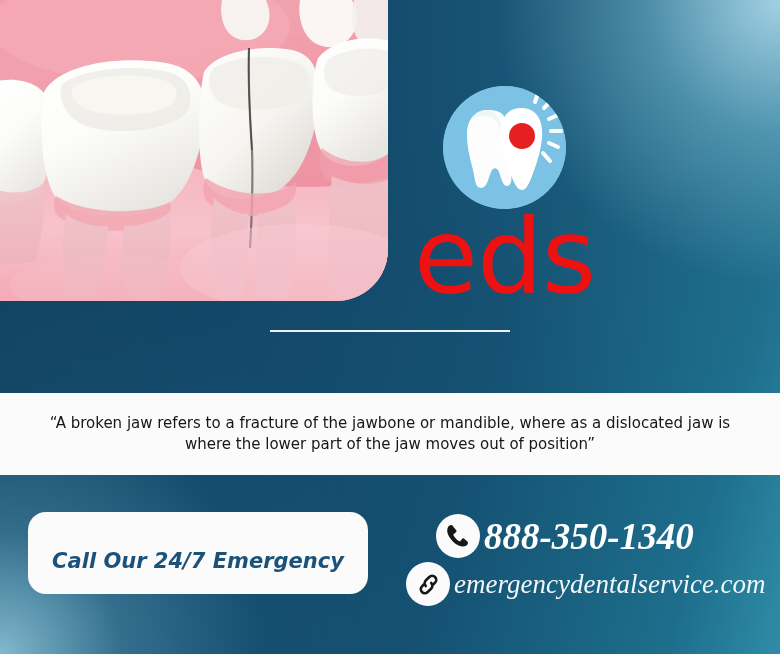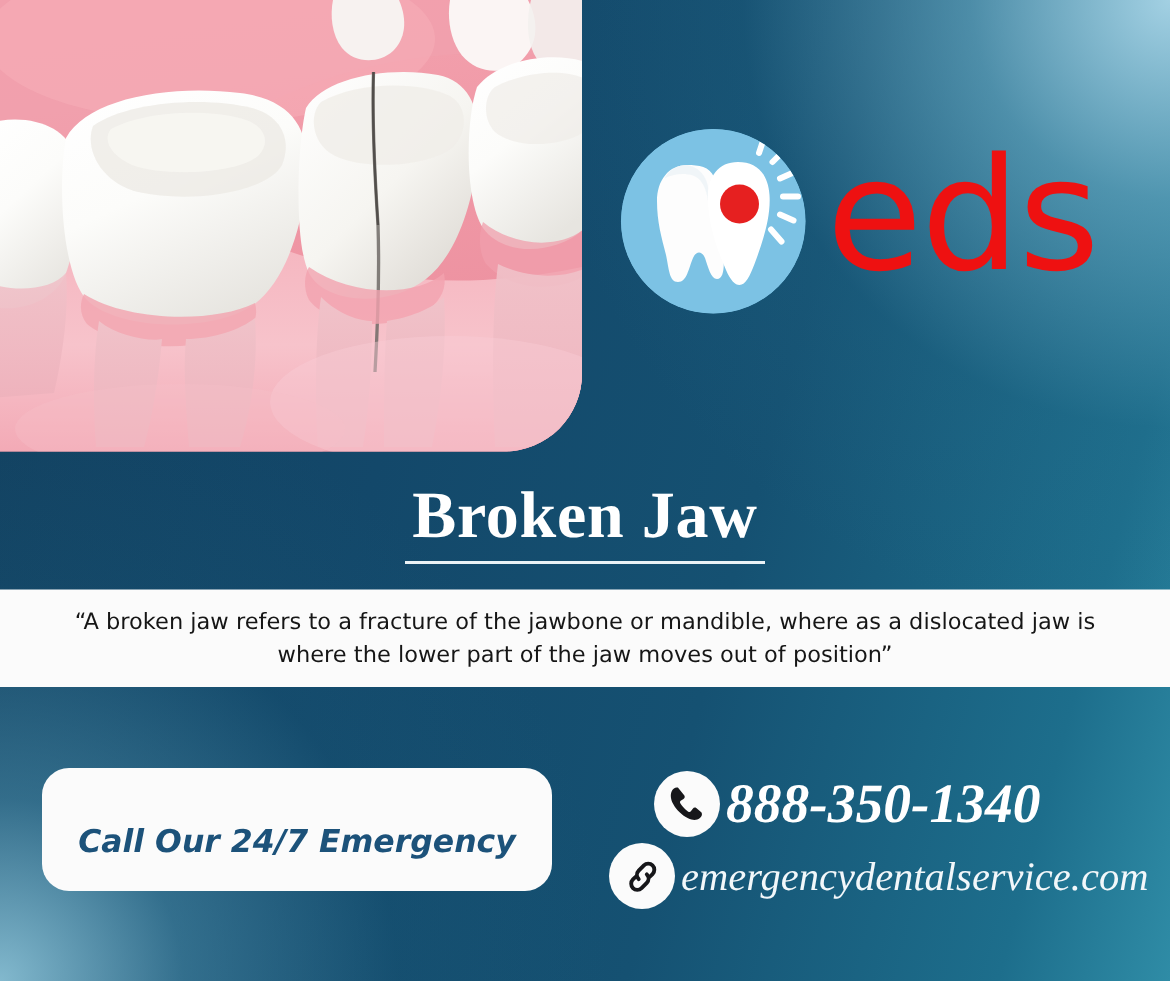--- a/index.html
+++ b/index.html
@@ -33,20 +33,21 @@
   .photo svg { display: block; width: 100%; height: 100%; }
 
   
   .logo-row {
     position: absolute;
     left: 414px;
     top: 86px;
     display: flex;
     align-items: center;
     gap: 14px;
+    flex-direction: column;
   }
   .logo-mark {
     width: 123px;
     height: 123px;
     border-radius: 50%;
     background: #7cc2e4;
     display: block;
   }
   .logo-word {
     font-family: "DejaVu Sans", sans-serif;
@@ -80,21 +81,21 @@
     background: #eaf2f6;
     margin: 8px auto 0 auto;
   }
 
   
   .quote-band {
     position: absolute;
     left: 0;
     top: 393px;
     width: 780px;
-    height: 65px;
+    height: 82px;
     background: #fbfbfb;
     display: flex;
     align-items: center;
     justify-content: center;
   }
   .quote-text {
     font-family: "DejaVu Sans", sans-serif;
     font-size: 15px;
     line-height: 1.42;
     color: #161616;
@@ -270,21 +271,20 @@
         <line x1="108" y1="45" x2="118" y2="45"></line>
         <line x1="106" y1="57" x2="115" y2="61"></line>
         <line x1="100" y1="67" x2="107" y2="75"></line>
         <line x1="92" y1="16" x2="95" y2="7"></line>
       </g>
     </svg>
     <div class="logo-word">eds</div>
   </div>
 
   <div class="title-wrap">
-    <div class="title">Broken Jaw</div>
     <div class="title-rule"></div>
   </div>
 
   <div class="quote-band">
     <div class="quote-text">“A broken jaw refers to a fracture of the jawbone or mandible, where as a dislocated jaw is where the lower part of the jaw moves out of position”</div>
   </div>
 
   <div class="cta">
     <div class="cta-text">
       <span>Call Our 24/7 Emergency</span><br>

